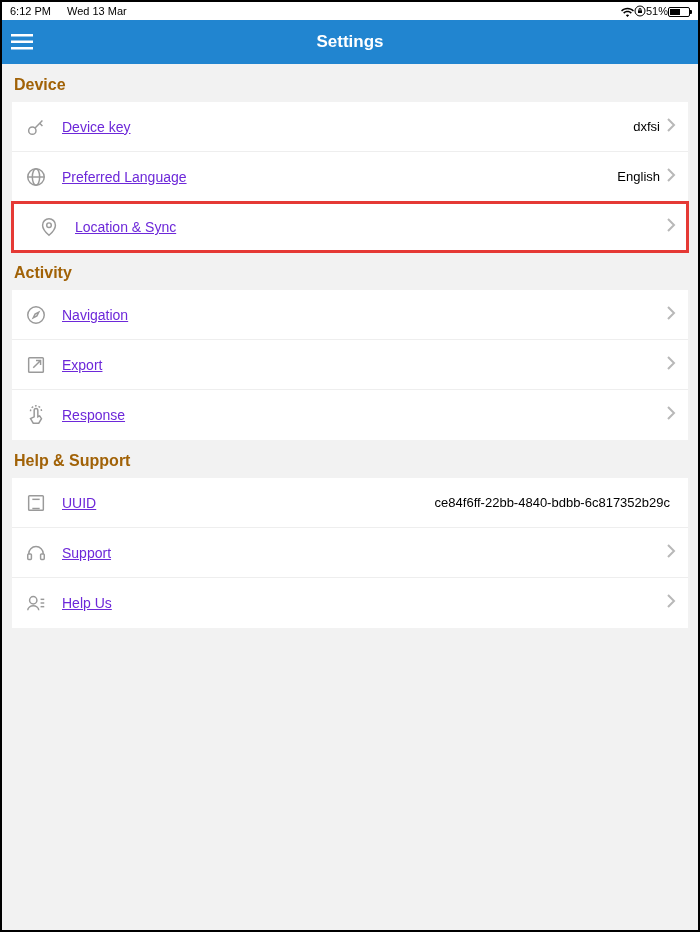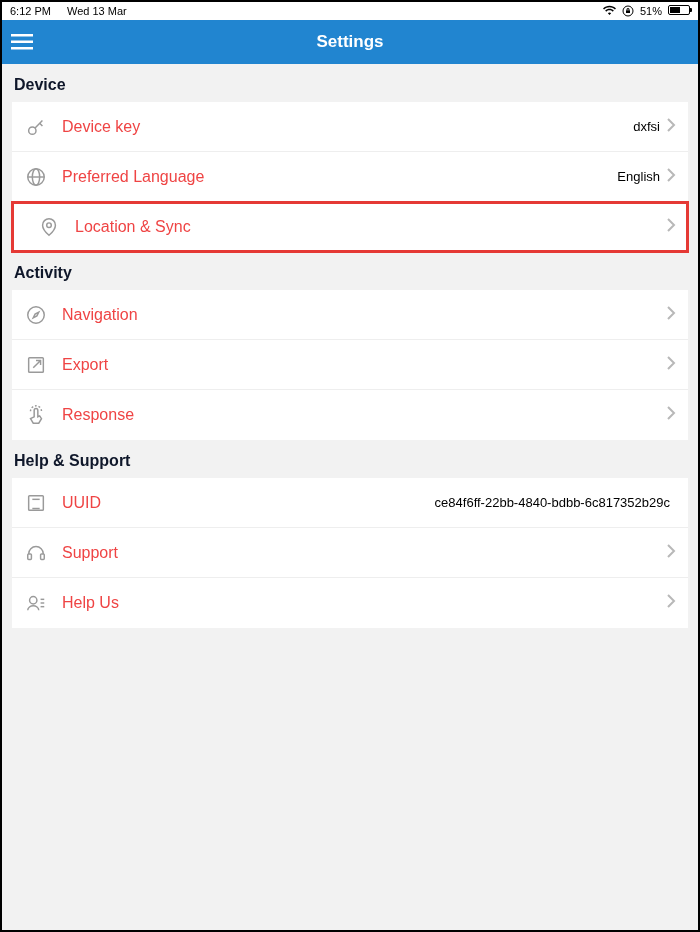--- a/index.html
+++ b/index.html
@@ -16,21 +16,21 @@
       height: 18px;
       background: #fff;
       display: flex;
       justify-content: space-between;
       align-items: center;
       padding: 0 8px;
       font-size: 11px;
       font-weight: 500;
     }
     .status-left { display: flex; gap: 16px; align-items: center; }
-    .status-right { display: flex; gap: 6px; align-items: flex-start; }
+    .status-right { display: flex; align-items: flex-end; }
     .status-icon { display: inline-flex; align-items: center; }
 
     .nav-bar {
       height: 44px;
       background: #2185d0;
       display: flex;
       align-items: center;
       position: relative;
     }
     .hamburger {
@@ -49,21 +49,21 @@
       font-size: 17px;
       pointer-events: none;
     }
 
     .content { background: #f2f2f2; }
 
     .section-header {
       padding: 12px 12px 8px 12px;
       font-size: 16px;
       font-weight: 700;
-      color: #0f172a;
+      color: #a16207;
     }
 
     .list {
       margin: 0 10px;
       background: #fff;
     }
     .row {
       display: flex;
       align-items: center;
       height: 50px;
@@ -77,22 +77,23 @@
       height: 24px;
       flex: 0 0 24px;
       margin-right: 14px;
       color: #9a9a9a;
       display: flex;
       align-items: center;
       justify-content: center;
     }
     .row-label {
       flex: 1;
-      font-size: 16px;
-      color: #ef4444;
+      font-size: 14px;
+      color: #6d28d9;
+      text-decoration: underline;
     }
     .row-value {
       font-size: 13px;
       color: #000000;
       margin-right: 6px;
     }
     .chevron {
       color: #b8b8b8;
       flex: 0 0 auto;
     }

